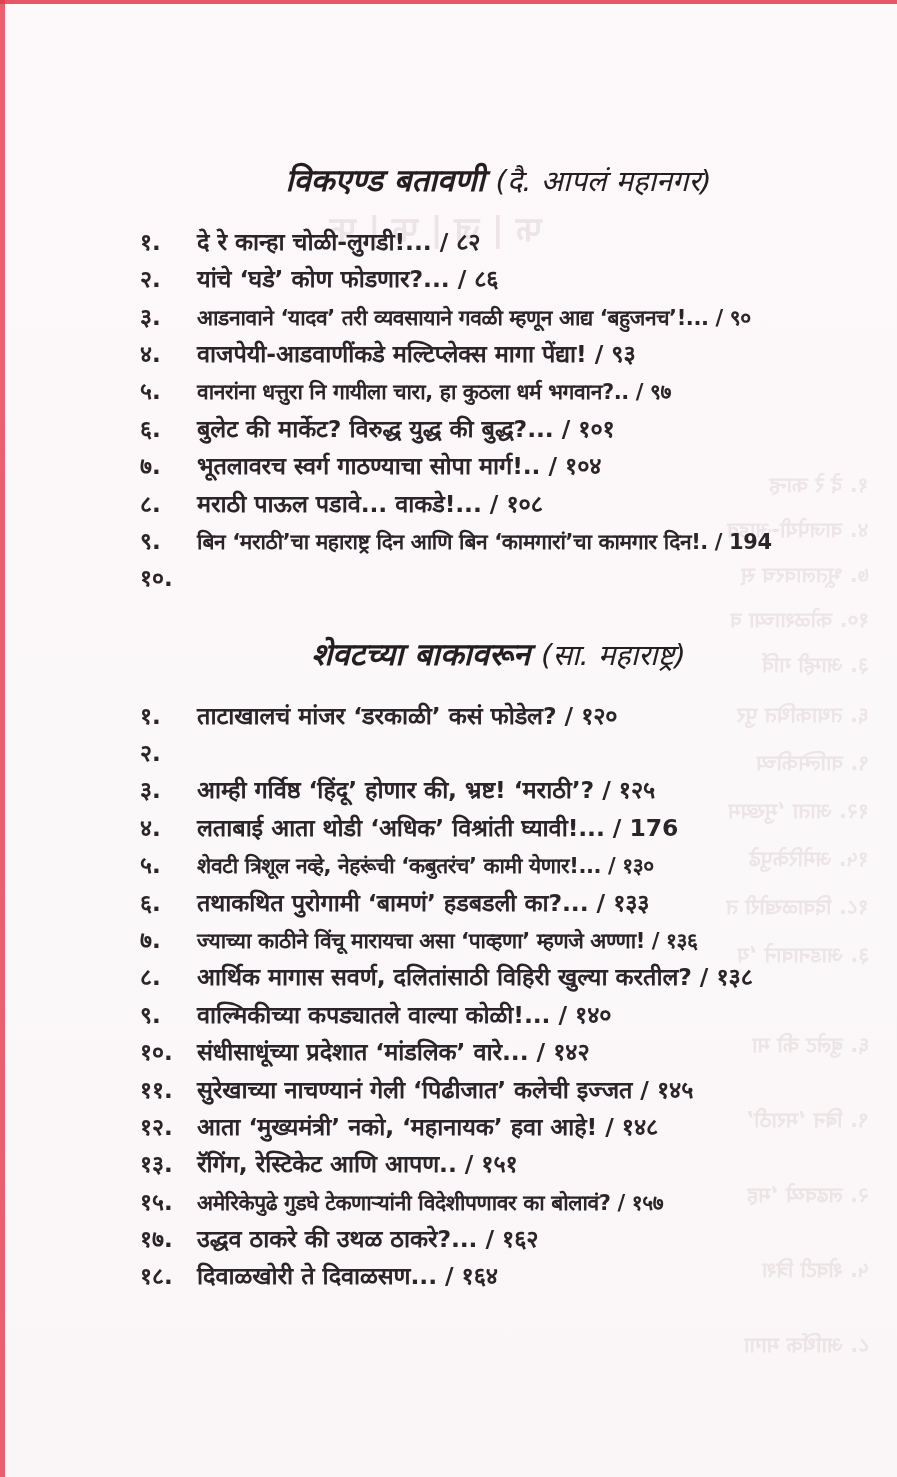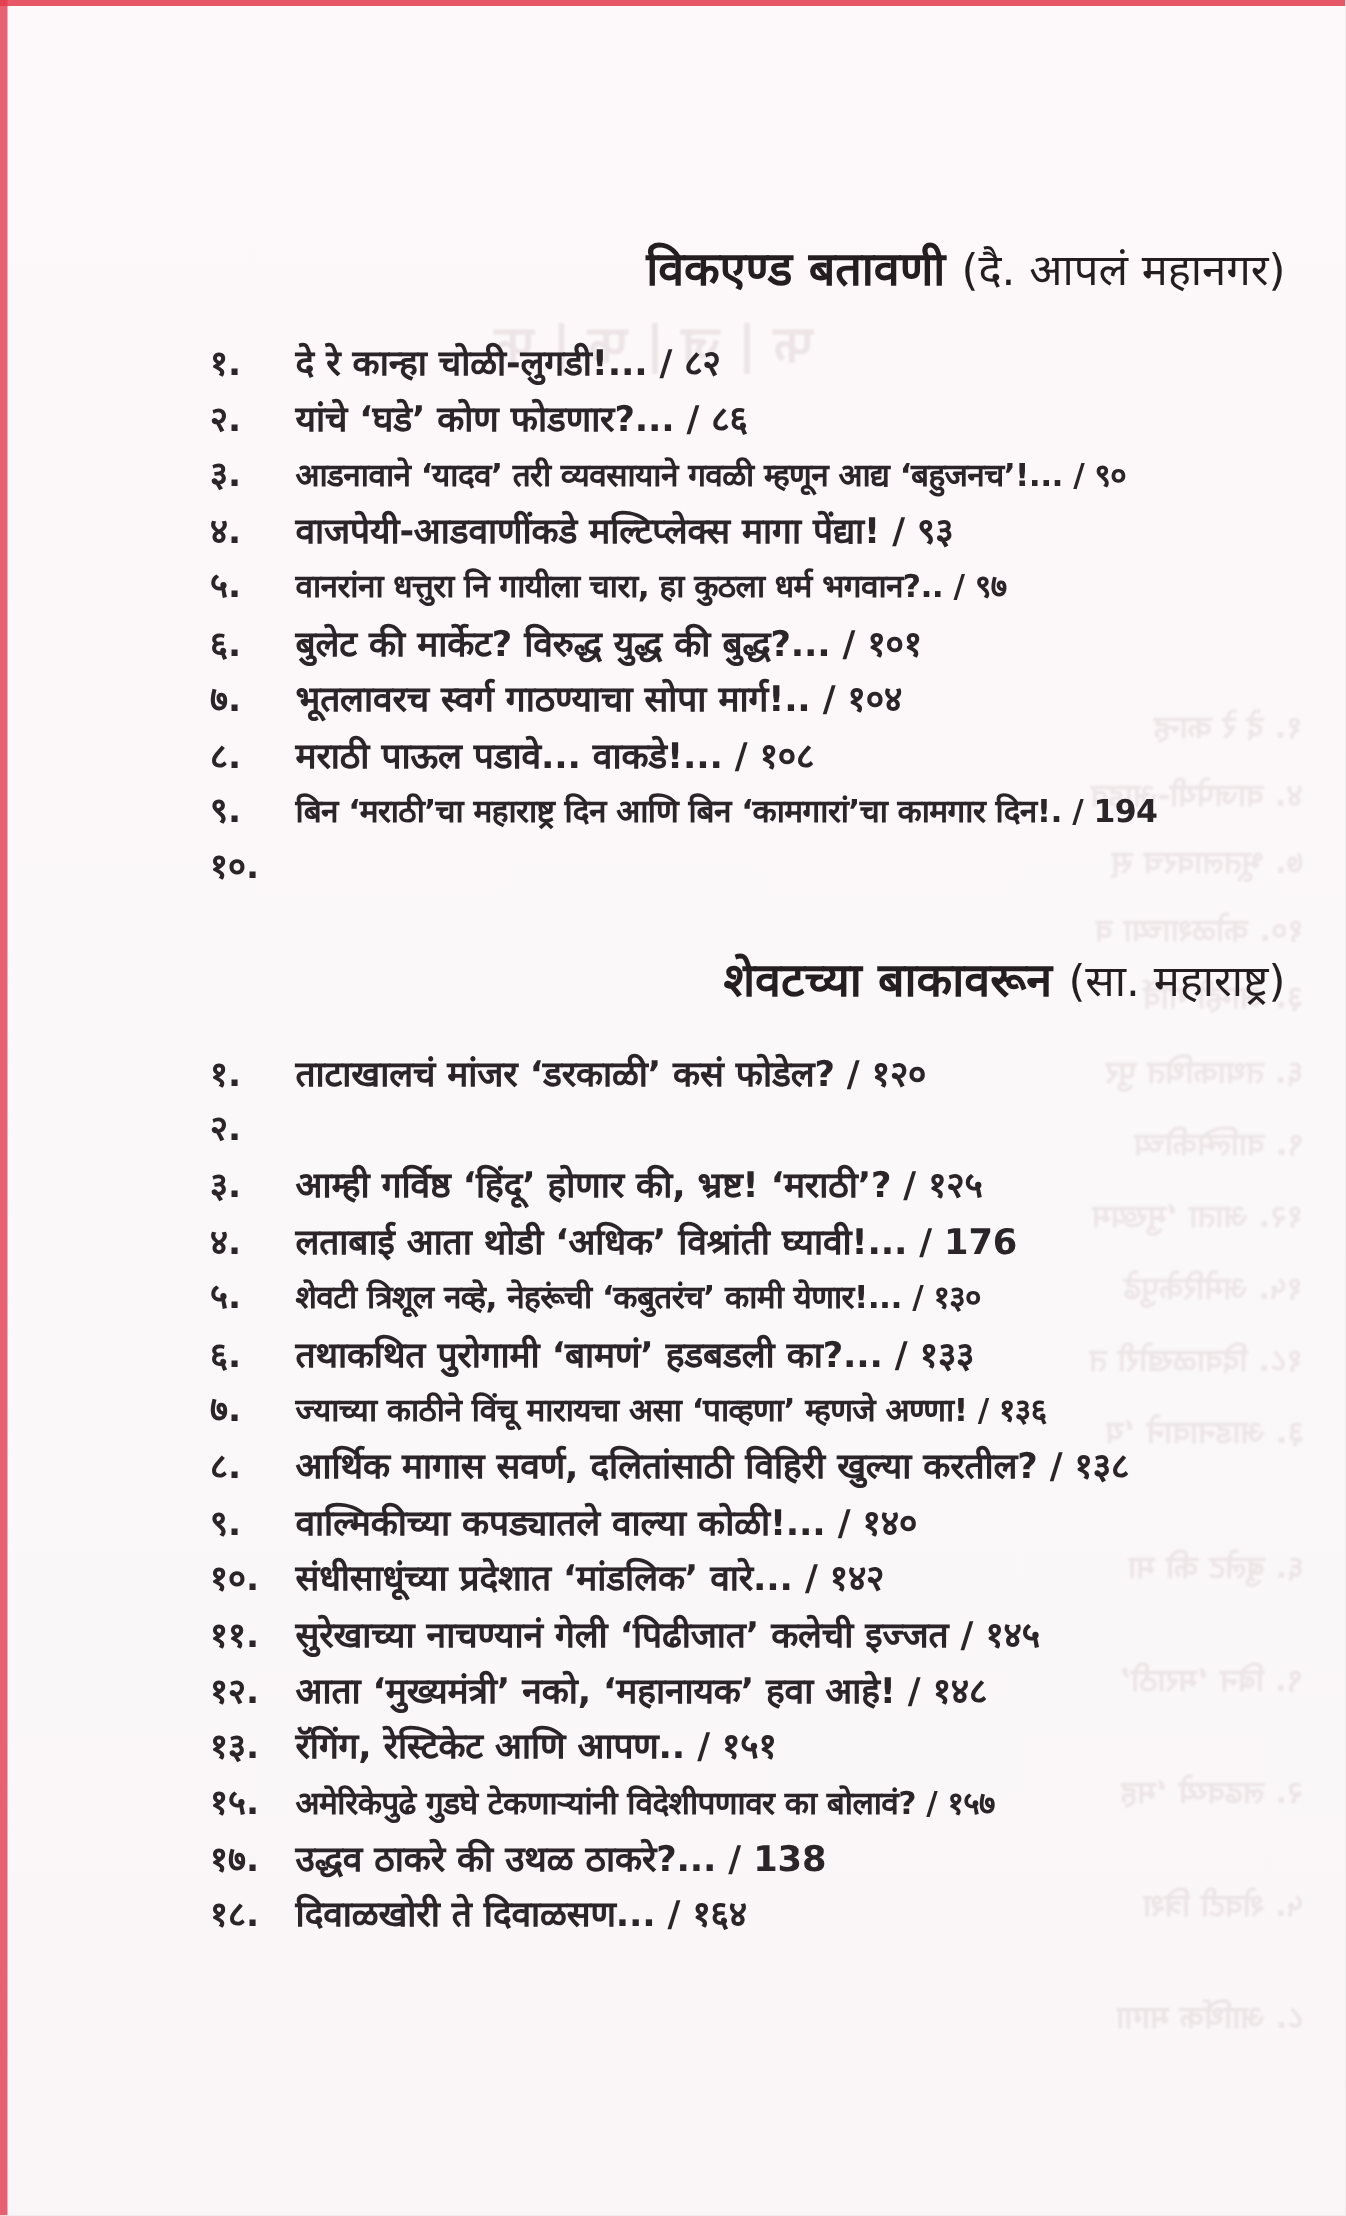--- a/index.html
+++ b/index.html
@@ -23,26 +23,27 @@
   .content {
     position: absolute;
     left: 0; top: 0;
     width: 100%;
     box-sizing: border-box;
     padding: 160px 40px 0 140px;
     z-index: 3;
   }
   .sec-head {
     margin: 0 0 22px 0;
-    text-align: right;
+    text-align: center;
     font-size: 31px;
     line-height: 1.35;
     font-weight: bold;
     color: #241e21;
     white-space: nowrap;
+    font-style: italic;
   }
   .sec-sub { font-weight: normal; font-size: 29px; }
   .sec-2 { margin-top: 36px; }
 
   .toc-list { list-style: none; margin: 0; padding: 0; }
   .row {
     display: flex;
     align-items: baseline;
     height: 37.4px;
     line-height: 37.4px;
@@ -227,21 +228,21 @@
           <li class="row">
             <span class="num">१३.</span>
             <span class="txt">रॅगिंग, रेस्टिकेट आणि आपण.. / १५१</span>
           </li>
           <li class="row">
             <span class="num">१५.</span>
             <span class="txt tight">अमेरिकेपुढे गुडघे टेकणाऱ्यांनी विदेशीपणावर का बोलावं? / १५७</span>
           </li>
           <li class="row">
             <span class="num">१७.</span>
-            <span class="txt">उद्धव ठाकरे की उथळ ठाकरे?... / 138</span>
+            <span class="txt">उद्धव ठाकरे की उथळ ठाकरे?... / १६२</span>
           </li>
           <li class="row">
             <span class="num">१८.</span>
             <span class="txt">दिवाळखोरी ते दिवाळसण... / १६४</span>
           </li>
         </ol>
     </section>
 
   </main>
 </div>

